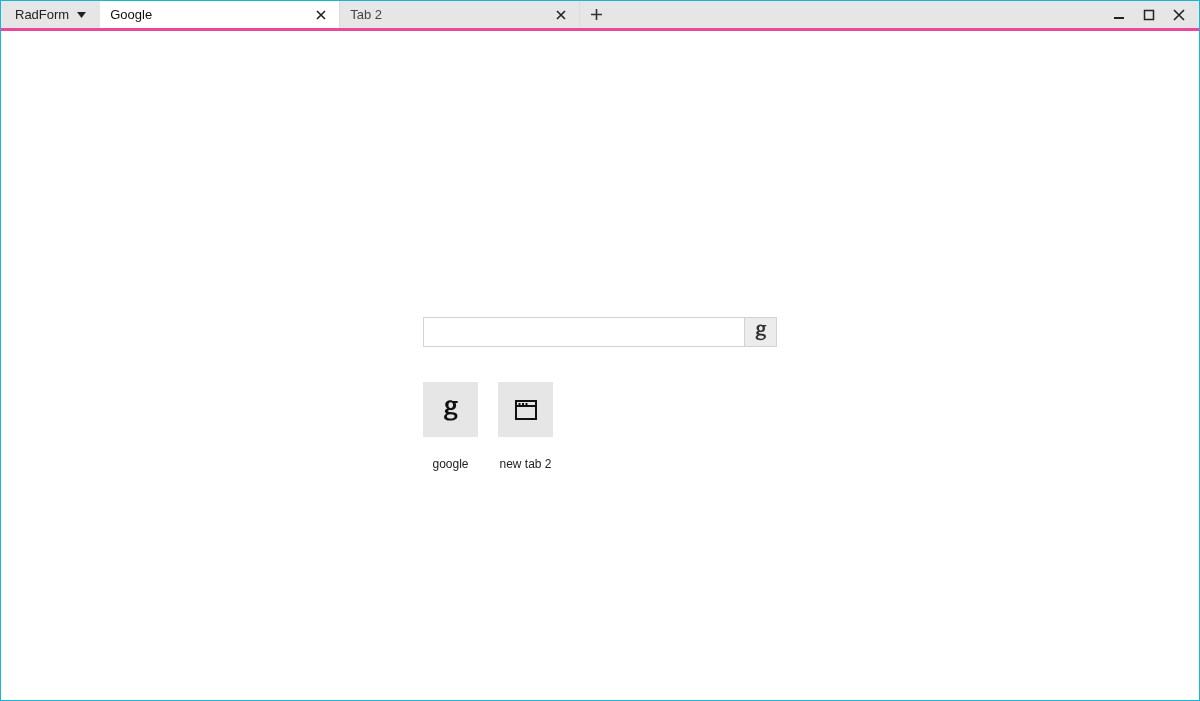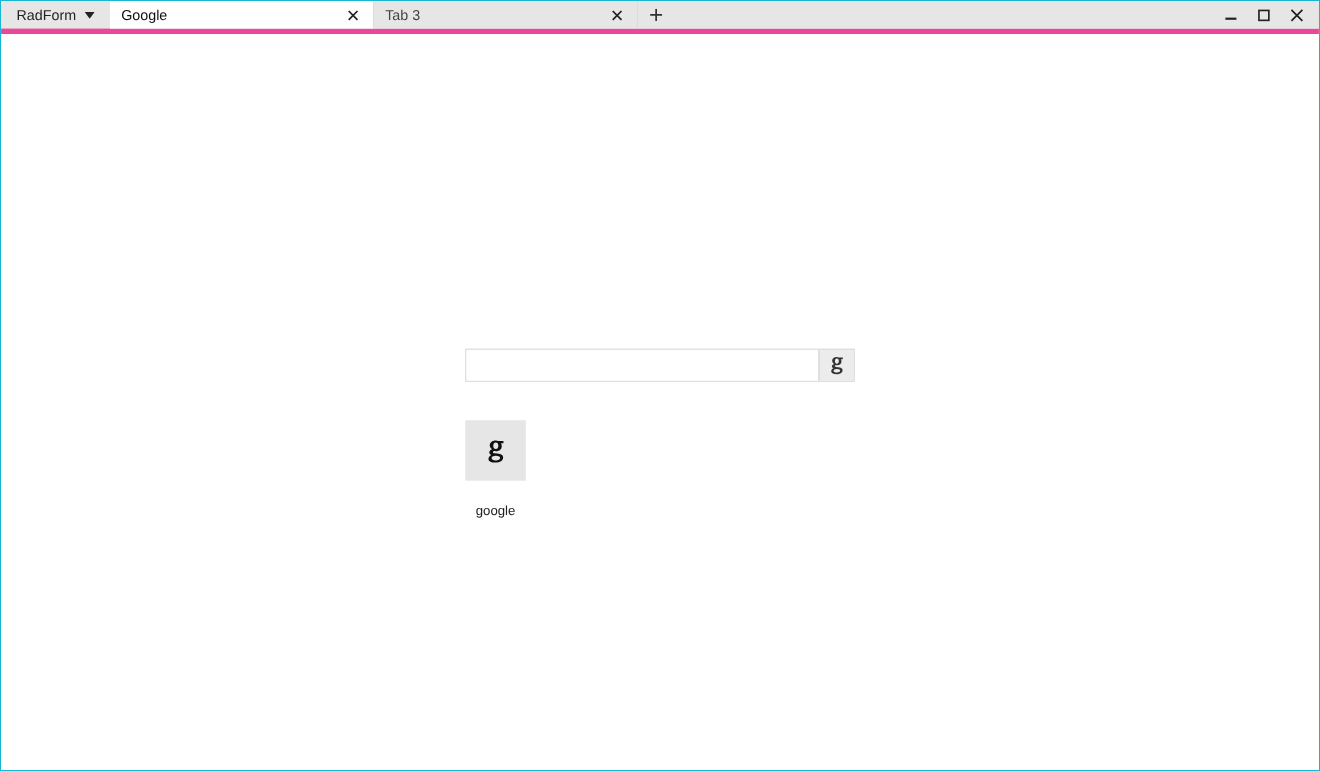--- a/index.html
+++ b/index.html
@@ -17,21 +17,21 @@
     border: 1px solid #17b6d4;
     background: #fff;
     display: flex;
     flex-direction: column;
   }
   .titlebar {
     height: 30px;
     background: #e6e6e6;
     display: flex;
     align-items: stretch;
-    border-bottom: 5px solid #ec4899;
+    border-bottom: 3px solid #ec4899;
     position: relative;
   }
   .app-menu {
     display: flex;
     align-items: center;
     padding: 0 14px 0 14px;
     gap: 8px;
     cursor: default;
     user-select: none;
   }
@@ -171,32 +171,32 @@
         <span class="label">Google</span>
         <span class="close">
           <span>
             <svg width="10" height="10" viewBox="0 0 10 10">
                 <path d="M1 1 L9 9 M9 1 L1 9" stroke="#222" stroke-width="1.6"></path>
               </svg>
           </span>
         </span>
       </div>
 
-
       <div class="tab inactive">
-        <span class="label">Tab 3</span>
+        <span class="label">Tab 2</span>
         <span class="close">
           <span>
             <svg width="10" height="10" viewBox="0 0 10 10">
                 <path d="M1 1 L9 9 M9 1 L1 9" stroke="#222" stroke-width="1.6"></path>
               </svg>
           </span>
         </span>
       </div>
 
+
       <div class="newtab">
         <span>
           <svg width="11" height="11" viewBox="0 0 11 11">
               <path d="M5.5 0 V11 M0 5.5 H11" stroke="#333" stroke-width="1.6"></path>
             </svg>
         </span>
       </div>
     </div>
 
     <div class="titlebar-spacer"></div>
@@ -247,18 +247,32 @@
           <span>
             <svg width="18" height="24" viewBox="0 0 14 18">
               <path d="M7 1.5 C4 1.5 2.5 3 2.5 5 C2.5 6.2 3.2 7.2 4.2 7.8 C3 8.2 2.2 9 2.2 10 C2.2 10.8 2.8 11.4 3.6 11.8 C2.4 12.4 1.6 13.4 1.6 14.6 C1.6 16.4 3.8 17.2 6.6 17.2 C9.8 17.2 12 15.8 12 13.6 C12 11.8 10.6 11 8 10.8 L6 10.6 C5.2 10.5 4.8 10.2 4.8 9.8 C4.8 9.5 5 9.2 5.4 9 C5.9 9.1 6.4 9.1 6.8 9.1 C9.6 9.1 11 7.6 11 5.4 C11 4.7 10.8 4.1 10.4 3.6 L12.2 3.6 L12.2 2 L8.4 2 C8 1.7 7.5 1.5 7 1.5 Z M6.8 3 C8 3 8.6 4 8.6 5.2 C8.6 6.5 8 7.6 6.8 7.6 C5.6 7.6 5 6.5 5 5.2 C5 4 5.6 3 6.8 3 Z M6.8 12.4 C9 12.6 9.8 13 9.8 13.9 C9.8 14.9 8.6 15.7 6.8 15.7 C5 15.7 3.8 15 3.8 14 C3.8 13.1 4.8 12.4 6.8 12.4 Z" fill="#111"></path>
             </svg>
           </span>
         </div>
         <div class="tile-label">google</div>
       </div>
 
 
+      <div class="tile">
+        <div class="tile-box">
+          <span>
+            <svg width="22" height="20" viewBox="0 0 22 20">
+              <rect x="1" y="1" width="20" height="18" fill="none" stroke="#111" stroke-width="2"></rect>
+              <rect x="1" y="1" width="20" height="5" fill="none" stroke="#111" stroke-width="2"></rect>
+              <rect x="3.5" y="3" width="2" height="2" fill="#111"></rect>
+              <rect x="7" y="3" width="2" height="2" fill="#111"></rect>
+              <rect x="10.5" y="3" width="2" height="2" fill="#111"></rect>
+            </svg>
+          </span>
+        </div>
+        <div class="tile-label">new tab 2</div>
+      </div>
 
     </div>
 
   </div>
 
 </div>
 
 </body></html>

